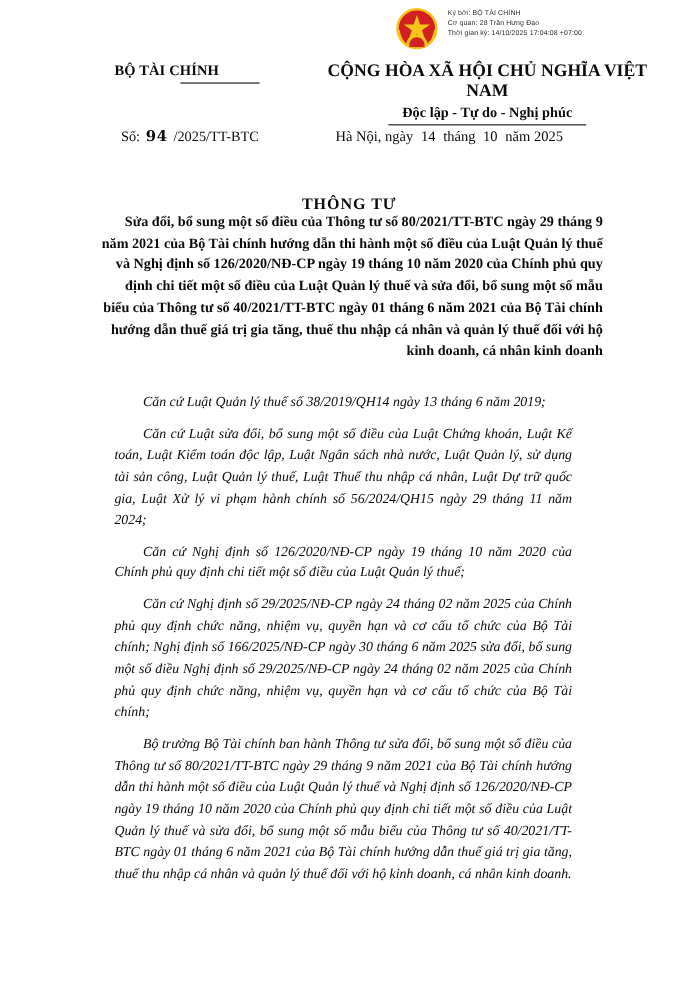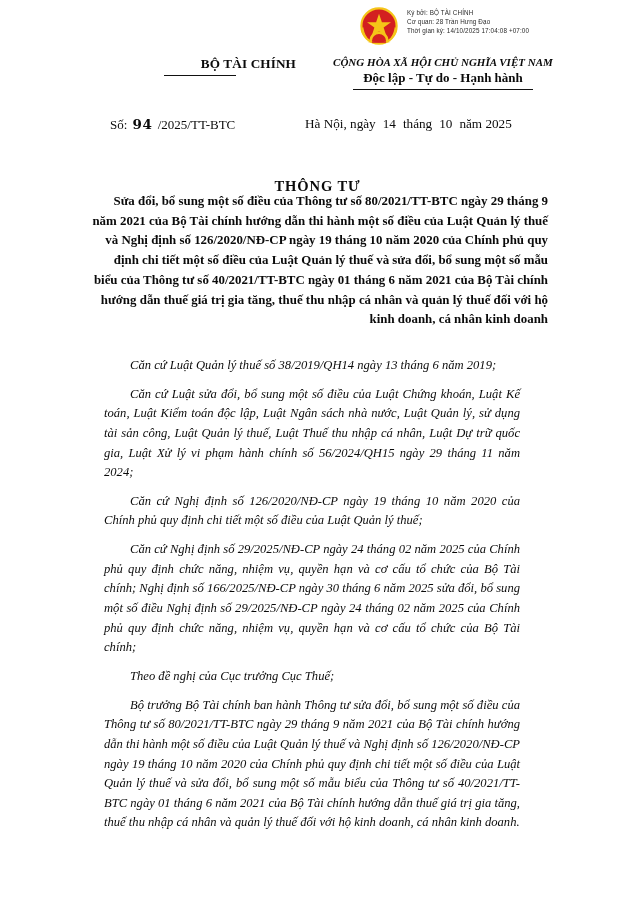--- a/index.html
+++ b/index.html
@@ -56,21 +56,21 @@
     top: 56px;
     left: 0;
     width: 635px;
     height: 60px;
   }
   .hdr-left {
     position: absolute;
     left: 104px;
     top: 0;
     width: 192px;
-    text-align: right;
+    text-align: left;
   }
   .hdr-right {
     position: absolute;
     left: 278px;
     top: 0;
     width: 330px;
     text-align: center;
   }
   .org-name {
     font-weight: bold;
@@ -78,23 +78,22 @@
     letter-spacing: 0.01em;
   }
   .rule-short {
     width: 72px;
     height: 1.4px;
     background: #111;
     margin: 3px auto 0 auto;
   }
   .nation-name {
     font-weight: bold;
-    font-size: 11px;
+    font-size: 16px;
     letter-spacing: 0.002em;
-    font-style: italic;
   }
   .motto {
     font-weight: bold;
     font-size: 13px;
     margin-top: 2px;
   }
   .rule-med {
     width: 180px;
     height: 1.4px;
     background: #111;
@@ -197,21 +196,21 @@
     </div>
   </div>
 
   <div class="header">
     <div class="hdr-left">
       <div class="org-name">BỘ TÀI CHÍNH</div>
       <div class="rule-short"></div>
     </div>
     <div class="hdr-right">
       <div class="nation-name">CỘNG HÒA XÃ HỘI CHỦ NGHĨA VIỆT NAM</div>
-      <div class="motto">Độc lập - Tự do - Hạnh hành</div>
+      <div class="motto">Độc lập - Tự do - Nghị phúc</div>
       <div class="rule-med"></div>
     </div>
   </div>
 
   <div class="meta-row">
     <div class="doc-number">
       <span>Số:</span>
       <span class="num-stamp">94</span>
       <span>/2025/TT-BTC</span>
     </div>
@@ -221,17 +220,16 @@
   </div>
 
   <div class="doc-type">THÔNG TƯ</div>
   <div class="title-body">Sửa đổi, bổ sung một số điều của Thông tư số 80/2021/TT-BTC ngày 29 tháng 9 năm 2021 của Bộ Tài chính hướng dẫn thi hành một số điều của Luật Quản lý thuế và Nghị định số 126/2020/NĐ-CP ngày 19 tháng 10 năm 2020 của Chính phủ quy định chi tiết một số điều của Luật Quản lý thuế và sửa đổi, bổ sung một số mẫu biểu của Thông tư số 40/2021/TT-BTC ngày 01 tháng 6 năm 2021 của Bộ Tài chính hướng dẫn thuế giá trị gia tăng, thuế thu nhập cá nhân và quản lý thuế đối với hộ kinh doanh, cá nhân kinh doanh</div>
 
   <div class="body-text">
     <p class="para">Căn cứ Luật Quản lý thuế số 38/2019/QH14 ngày 13 tháng 6 năm 2019;</p>
     <p class="para">Căn cứ Luật sửa đổi, bổ sung một số điều của Luật Chứng khoán, Luật Kế toán, Luật Kiểm toán độc lập, Luật Ngân sách nhà nước, Luật Quản lý, sử dụng tài sản công, Luật Quản lý thuế, Luật Thuế thu nhập cá nhân, Luật Dự trữ quốc gia, Luật Xử lý vi phạm hành chính số 56/2024/QH15 ngày 29 tháng 11 năm 2024;</p>
     <p class="para">Căn cứ Nghị định số 126/2020/NĐ-CP ngày 19 tháng 10 năm 2020 của Chính phủ quy định chi tiết một số điều của Luật Quản lý thuế;</p>
     <p class="para">Căn cứ Nghị định số 29/2025/NĐ-CP ngày 24 tháng 02 năm 2025 của Chính phủ quy định chức năng, nhiệm vụ, quyền hạn và cơ cấu tổ chức của Bộ Tài chính; Nghị định số 166/2025/NĐ-CP ngày 30 tháng 6 năm 2025 sửa đổi, bổ sung một số điều Nghị định số 29/2025/NĐ-CP ngày 24 tháng 02 năm 2025 của Chính phủ quy định chức năng, nhiệm vụ, quyền hạn và cơ cấu tổ chức của Bộ Tài chính;</p>
-    <p class="para">Theo đề nghị của Cục trưởng Cục Thuế;</p>
     <p class="para">Bộ trưởng Bộ Tài chính ban hành Thông tư sửa đổi, bổ sung một số điều của Thông tư số 80/2021/TT-BTC ngày 29 tháng 9 năm 2021 của Bộ Tài chính hướng dẫn thi hành một số điều của Luật Quản lý thuế và Nghị định số 126/2020/NĐ-CP ngày 19 tháng 10 năm 2020 của Chính phủ quy định chi tiết một số điều của Luật Quản lý thuế và sửa đổi, bổ sung một số mẫu biểu của Thông tư số 40/2021/TT-BTC ngày 01 tháng 6 năm 2021 của Bộ Tài chính hướng dẫn thuế giá trị gia tăng, thuế thu nhập cá nhân và quản lý thuế đối với hộ kinh doanh, cá nhân kinh doanh.</p>
   </div>
 
 </div>
 
 </body></html>

